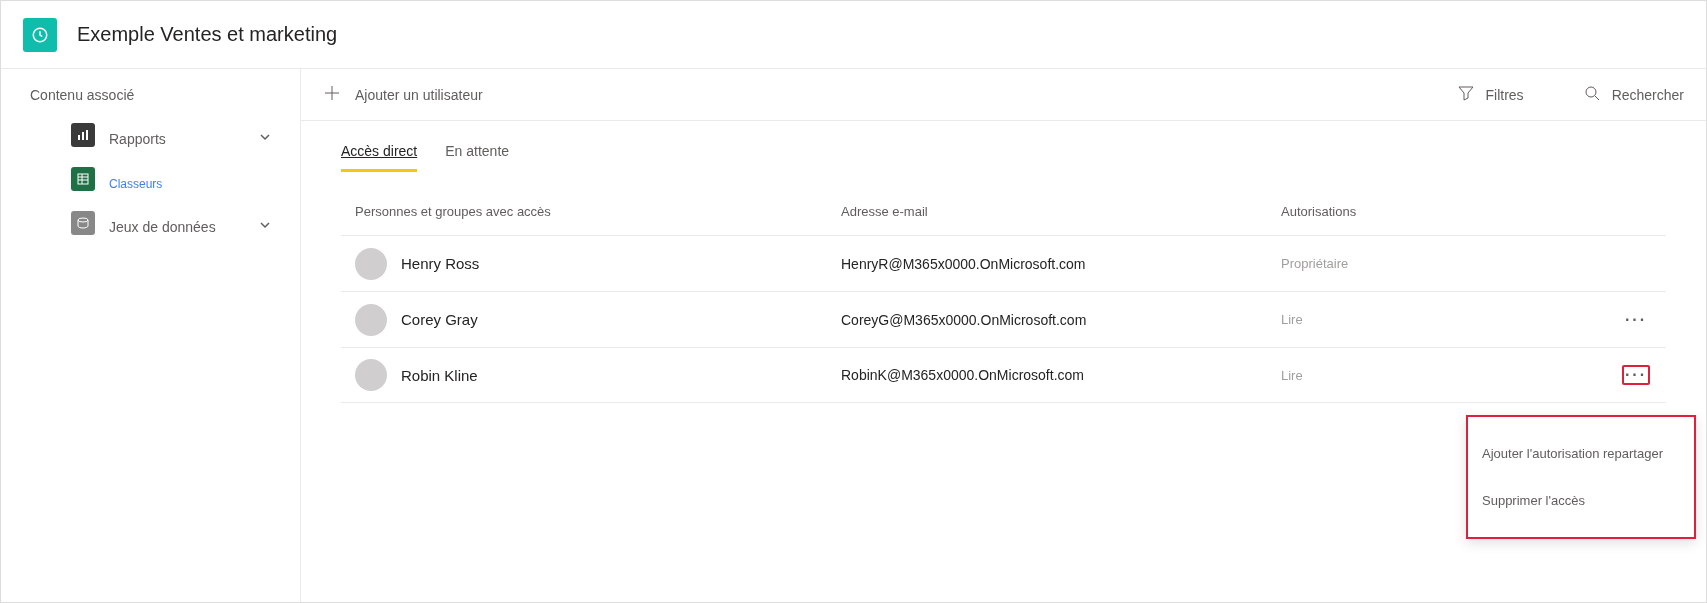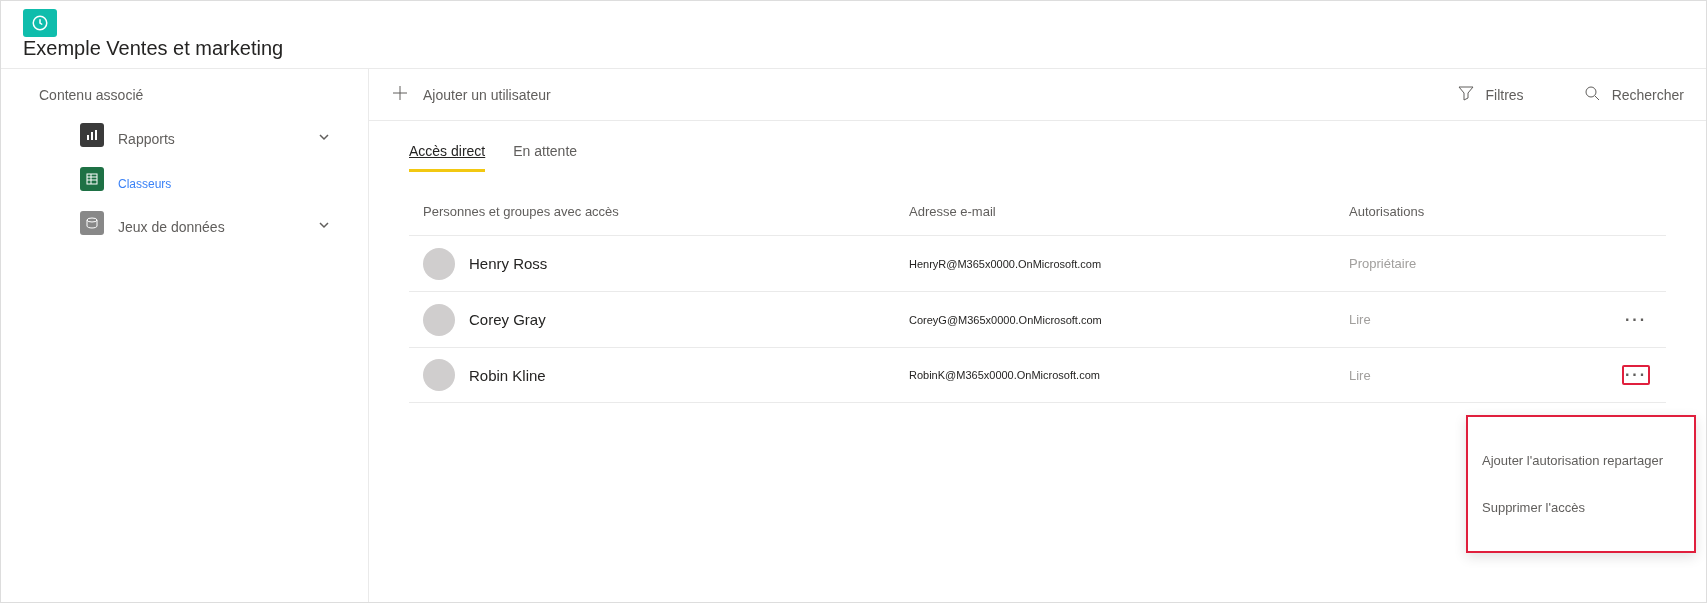--- a/index.html
+++ b/index.html
@@ -1,26 +1,26 @@
 <!DOCTYPE html>
 <html><head>
 <meta charset="utf-8">
 <style>
   * { box-sizing: border-box; margin: 0; padding: 0; font-family: "Segoe UI", Arial, sans-serif; }
   body { width: 1707px; height: 603px; background: #fff; border: 1px solid #ddd; position: relative; }
 
   
-  .header { height: 68px; display: flex; padding: 8px 22px; border-bottom: 1px solid #eaeaea; flex-direction: column; }
+  .header { height: 68px; display: flex; align-items: center; padding: 8px 22px; border-bottom: 1px solid #eaeaea; }
   .header-icon { width: 34px; height: 34px; background: #0fbdac; border-radius: 3px; display: flex; align-items: center; justify-content: center; margin-right: 20px; }
   .header-title { font-size: 20px; font-weight: 400; color: #252423; }
 
   .main { display: flex; height: calc(100% - 68px); }
 
   
-  .sidebar { width: 368px; border-right: 1px solid #eaeaea; padding: 18px 16px; }
+  .sidebar { width: 300px; border-right: 1px solid #eaeaea; padding: 18px 7px; }
   .sidebar-label { font-size: 14px; color: #605e5c; padding: 0 22px 10px; }
   .sidebar-item { display: flex; align-items: flex-end; padding: 10px 22px; cursor: pointer; margin-left: 41px; }
   .sidebar-item .s-icon { width: 24px; height: 24px; border-radius: 3px; display: flex; align-items: center; justify-content: center; margin-right: 14px; }
   .sidebar-item .s-text { flex: 1; font-size: 14px; color: #605e5c; }
   .sidebar-item.selected .s-text { color: #3b82f6; font-size: 12px; font-weight: 400; }
   .chevron { color: #605e5c; }
 
   
   .content { flex: 1; display: flex; flex-direction: column; }
   .toolbar { height: 52px; display: flex; align-items: center; padding: 0 22px; border-bottom: 1px solid #eaeaea; }
@@ -36,28 +36,28 @@
   .thead { display: flex; font-size: 13px; color: #605e5c; padding: 10px 0 16px; }
   .col-name { width: 500px; padding-left: 14px; }
   .col-email { width: 440px; }
   .col-perm { width: 140px; }
   .col-act { flex: 1; display:flex; justify-content:flex-end; padding-right: 16px; }
 
   .trow { display: flex; align-items: center; height: 56px; border-top: 1px solid #eaeaea; }
   .trow:last-child { border-bottom: 1px solid #eaeaea; }
   .avatar { width: 32px; height: 32px; border-radius: 50%; background: #d0cece; margin-right: 14px; }
   .name { font-size: 15px; color: #252423; }
-  .email { font-size: 11px; color: #252423; }
+  .email { font-size: 14px; color: #252423; }
   .perm { font-size: 13px; color: #a19f9d; }
 
   .more-btn { width: 28px; height: 20px; display:flex; align-items:center; justify-content:center; color:#605e5c; cursor:pointer; letter-spacing:2px; font-weight:bold;}
   .more-btn.highlight { border: 2px solid #e01f3d; padding: 4px 2px; border-radius:2px; }
 
   
-  .menu { position: absolute; right: 10px; top: 414px; width: 230px; background:#fff; border: 2.5px solid #e01f3d; box-shadow: 0 4px 12px rgba(0,0,0,0.12); padding: 20px 0; }
+  .menu { position: absolute; right: 10px; top: 414px; width: 230px; background:#fff; border: 2.5px solid #e01f3d; box-shadow: 0 4px 12px rgba(0,0,0,0.12); padding: 13px 0; }
   .menu-item { padding: 16px 14px; font-size: 13px; color:#605e5c; cursor:pointer; }
 </style>
 </head>
 <body>
 
 <div class="header">
   <div class="header-icon">
     <svg width="18" height="18" viewBox="0 0 24 24" fill="none" stroke="#fff" stroke-width="2">
         <circle cx="12" cy="12" r="9"></circle>
         <path d="M12 7v5l3 2"></path>

